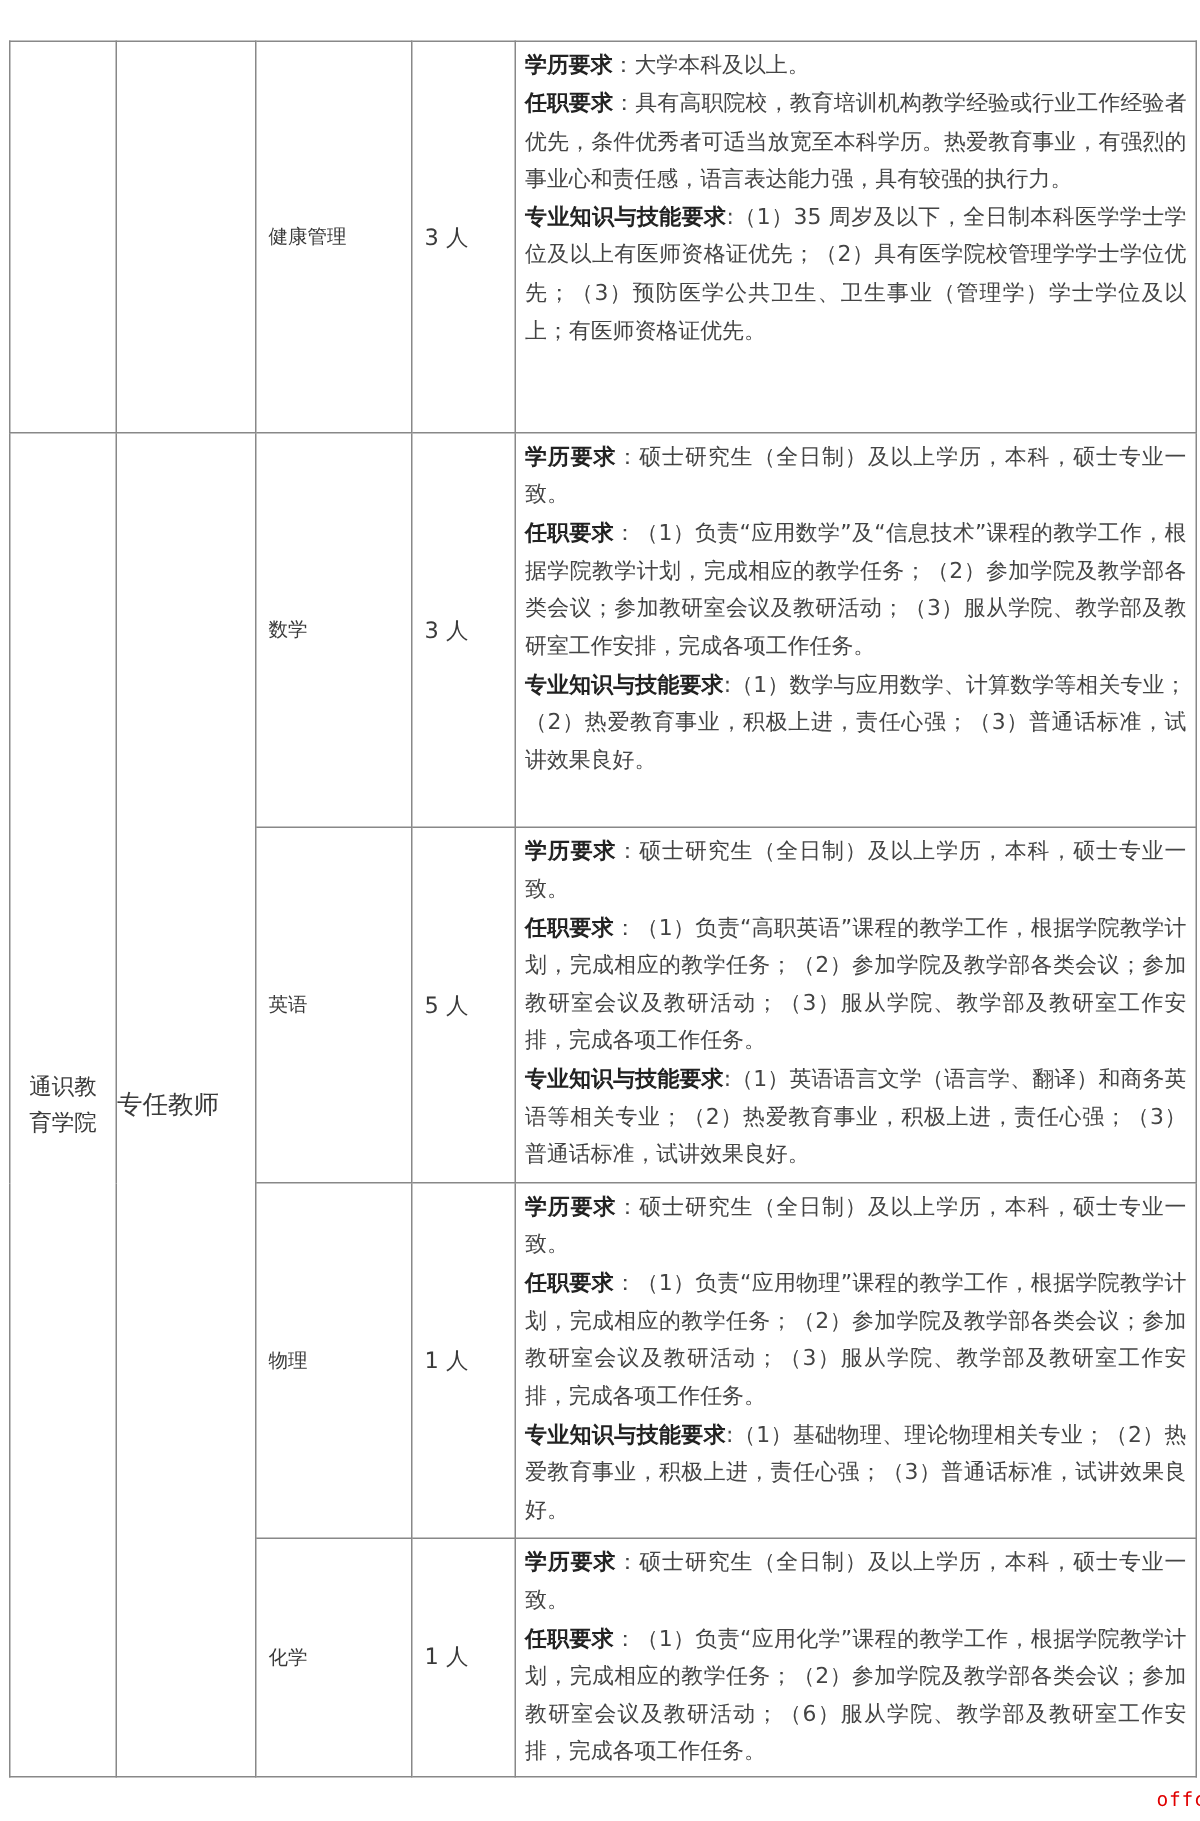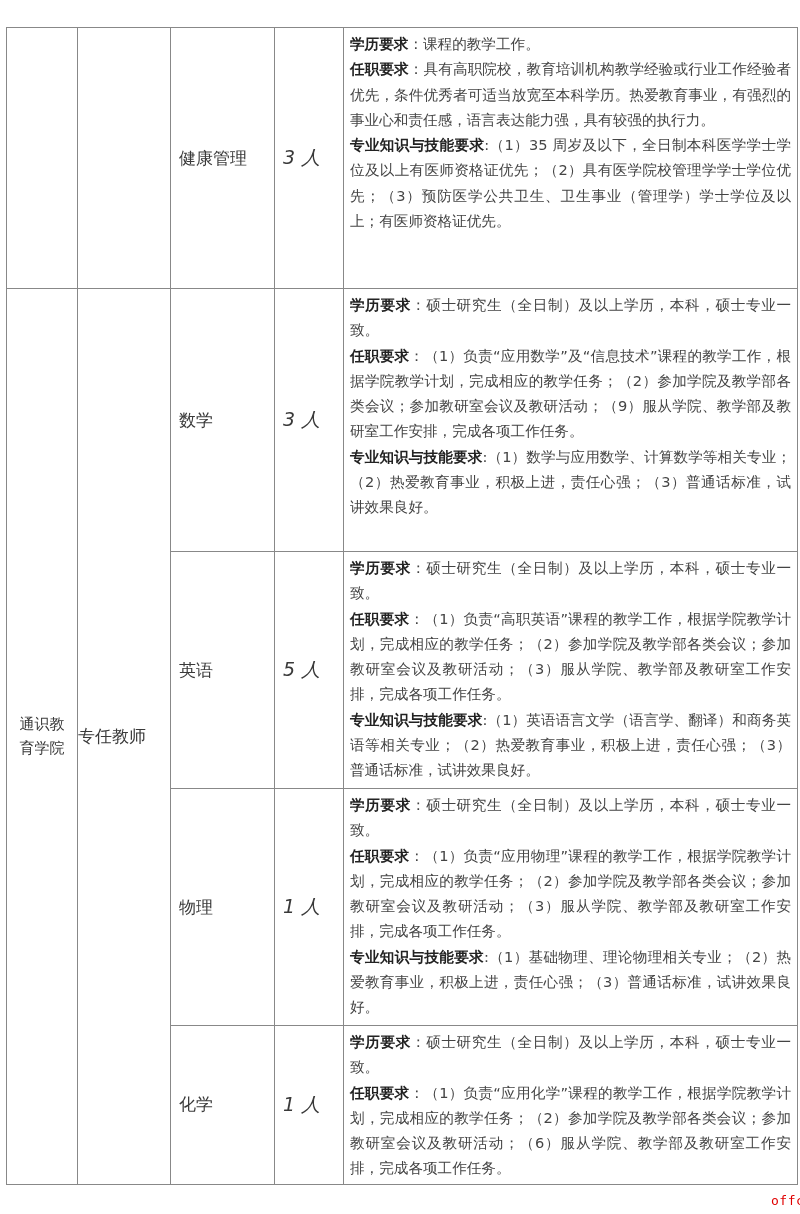--- a/index.html
+++ b/index.html
@@ -2,51 +2,51 @@
 <html><head>
 <meta charset="utf-8">
 <style>
   html, body { margin:0; padding:0; background:#ffffff; }
   body { width:800px; height:1214px; position:relative; overflow:hidden;
          font-family: "DejaVu Sans", "Liberation Sans", sans-serif; color:#3a3a3a; }
   .tbl { position:absolute; left:6px; top:27px; border-collapse:collapse; table-layout:fixed; }
   .tbl td { border:1.5px solid #888; padding:0; vertical-align:middle; }
   .c1 { width:70px; text-align:center; font-size:15px; line-height:24px; }
   .c2 { width:92px; text-align:left; font-size:17px; }
-  .c3 { width:95px; font-size:17px; padding-left:8px !important; }
-  .c4 { width:60px; font-size:19px; padding-left:8px !important;font-style:italic; }
+  .c3 { width:95px; font-size:13px; padding-left:8px !important; }
+  .c4 { width:60px; font-size:15px; padding-left:8px !important; }
   .c5 { width:441px; font-size:14.6px; line-height:25.3px; padding:3px 6px 3px 6px !important; vertical-align:top !important; color:#444; text-align:justify; }
   .lbl { font-weight:bold; color:#222;margin-top:32px; }
   .wm { position:absolute; left:771px; top:1193px; font-family:"DejaVu Sans Mono", monospace;
         font-size:13px; color:#e00000; letter-spacing:0.5px; }
 </style>
 </head>
 <body>
 
 <table class="tbl">
   <tbody>
       <tr style="height:261px">
     <td class="c1"></td>
     <td class="c2"></td>
     <td class="c3">健康管理</td>
     <td class="c4">3 人</td>
     <td class="c5">
-      <span><span class="lbl">学历要求</span><span>：课程的教学工作。</span></span><br>
+      <span><span class="lbl">学历要求</span><span>：大学本科及以上。</span></span><br>
       <span><span class="lbl">任职要求</span><span>：具有高职院校，教育培训机构教学经验或行业工作经验者优先，条件优秀者可适当放宽至本科学历。热爱教育事业，有强烈的事业心和责任感，语言表达能力强，具有较强的执行力。</span></span><br>
       <span><span class="lbl">专业知识与技能要求</span><span>:（1）35 周岁及以下，全日制本科医学学士学位及以上有医师资格证优先；（2）具有医学院校管理学学士学位优先；（3）预防医学公共卫生、卫生事业（管理学）学士学位及以上；有医师资格证优先。</span></span>
     </td>
   </tr>
   <tr style="height:263px">
     <td class="c1" rowspan="4"><span style="display:inline-block;width:52px;text-align:center;">通识教育学院</span></td>
     <td class="c2" rowspan="4">专任教师</td>
     <td class="c3">数学</td>
     <td class="c4">3 人</td>
     <td class="c5">
       <span><span class="lbl">学历要求</span><span>：硕士研究生（全日制）及以上学历，本科，硕士专业一致。</span></span><br>
-      <span><span class="lbl">任职要求</span><span>：（1）负责“应用数学”及“信息技术”课程的教学工作，根据学院教学计划，完成相应的教学任务；（2）参加学院及教学部各类会议；参加教研室会议及教研活动；（9）服从学院、教学部及教研室工作安排，完成各项工作任务。</span></span><br>
+      <span><span class="lbl">任职要求</span><span>：（1）负责“应用数学”及“信息技术”课程的教学工作，根据学院教学计划，完成相应的教学任务；（2）参加学院及教学部各类会议；参加教研室会议及教研活动；（3）服从学院、教学部及教研室工作安排，完成各项工作任务。</span></span><br>
       <span><span class="lbl">专业知识与技能要求</span><span>:（1）数学与应用数学、计算数学等相关专业；（2）热爱教育事业，积极上进，责任心强；（3）普通话标准，试讲效果良好。</span></span>
     </td>
   </tr>
   <tr style="height:237px">
     <td class="c3">英语</td>
     <td class="c4">5 人</td>
     <td class="c5">
       <span><span class="lbl">学历要求</span><span>：硕士研究生（全日制）及以上学历，本科，硕士专业一致。</span></span><br>
       <span><span class="lbl">任职要求</span><span>：（1）负责“高职英语”课程的教学工作，根据学院教学计划，完成相应的教学任务；（2）参加学院及教学部各类会议；参加教研室会议及教研活动；（3）服从学院、教学部及教研室工作安排，完成各项工作任务。</span></span><br>
       <span><span class="lbl">专业知识与技能要求</span><span>:（1）英语语言文学（语言学、翻译）和商务英语等相关专业；（2）热爱教育事业，积极上进，责任心强；（3）普通话标准，试讲效果良好。</span></span>

